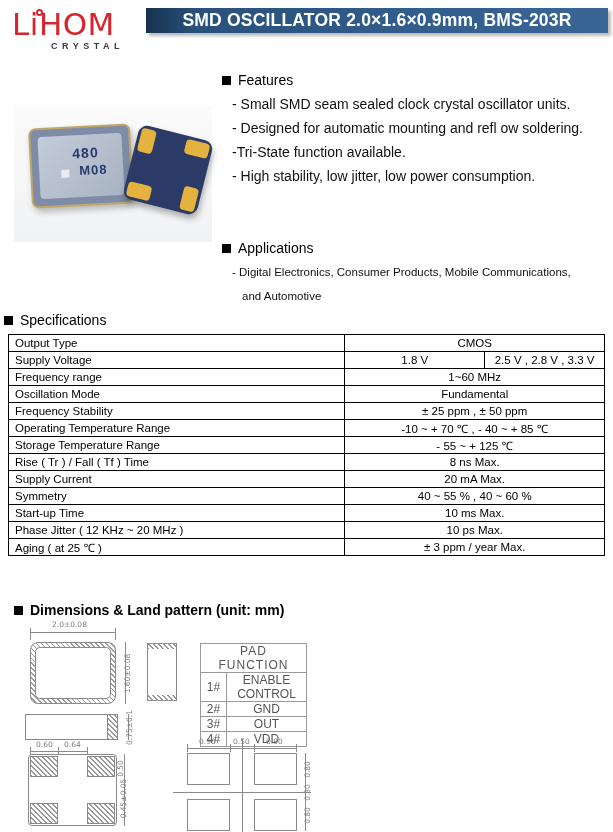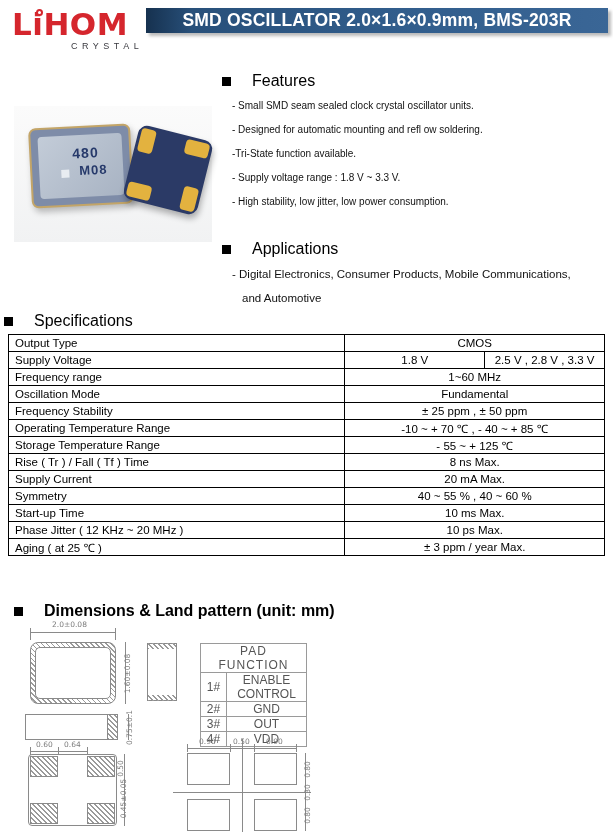--- a/index.html
+++ b/index.html
@@ -2,25 +2,25 @@
 <html><head>
 <meta charset="utf-8">
 <style>
   * { margin:0; padding:0; box-sizing:border-box; }
   html,body { background:#fff; }
   body { width:613px; height:832px; position:relative; overflow:hidden;
          font-family:"Liberation Sans", sans-serif; color:#111; }
 
   
   .logo { position:absolute; left:12px; top:8px; width:130px; height:44px; }
-  .logo-brand { font-family:"DejaVu Sans", sans-serif; font-weight:bold;
+  .logo-brand { font-family:"DejaVu Sans", sans-serif; font-weight:normal;
                 font-size:31px; color:#d5262d; letter-spacing:0.5px; line-height:32px; }
   .logo-ring { position:absolute; left:24px; top:1px; width:7px; height:7px;
                border:2px solid #d5262d; border-radius:50%; background:#fff; }
-  .logo-sub { position:absolute; left:59px; top:33px; font-size:9px; font-weight:normal;
+  .logo-sub { position:absolute; left:39px; top:33px; font-size:9px; font-weight:bold;
               letter-spacing:4.5px; color:#3a3a40; }
   .title-bar { position:absolute; left:146px; top:8px; width:462px; height:25px;
                background:linear-gradient(90deg,#16314f 0%,#28507a 10%,#315d8c 55%,#3a6696 100%);
                display:flex; align-items:center; justify-content:center;
                box-shadow:3px 3px 3px rgba(130,130,130,.55); }
   .title-bar span { color:#fff; font-weight:bold; font-size:17.5px; letter-spacing:0.2px; }
 
   
   .photo { position:absolute; left:14px; top:106px; width:198px; height:136px;
            background:linear-gradient(180deg,#fbfbfb,#f1f2f3); }
@@ -35,25 +35,25 @@
                 color:#273a6b; letter-spacing:1px; }
   .chip-dot { position:absolute; left:22px; top:34px; width:8px; height:8px; background:#e8ecf1; }
   .chip-bottom { position:absolute; left:116px; top:26px; width:76px; height:76px;
                  transform:rotate(14deg); background:#2b3a66; border-radius:9px;
                  box-shadow:2px 4px 6px rgba(0,0,0,.3); }
   .cpad { position:absolute; width:15px; height:24px; background:#e3b23f; border-radius:4px; }
   .cpad.tl { left:3px; top:3px; }  .cpad.tr { right:3px; top:3px; width:24px; height:15px; }
   .cpad.bl { left:3px; bottom:3px; width:24px; height:15px; } .cpad.br { right:3px; bottom:3px; }
 
   
-  .sec-head { display:flex; align-items:center; gap:21px; font-size:16px; color:#000; }
+  .sec-head { display:flex; align-items:center; gap:7px; font-size:14px; color:#000; }
   .sq { width:9px; height:9px; background:#000; flex:0 0 auto; }
   .features { position:absolute; left:222px; top:72px; width:388px; }
   .features ul, .apps ul { list-style:none; margin-top:4px; }
-  .features li { font-size:10px; line-height:24px; padding-left:10px; }
+  .features li { font-size:14px; line-height:24px; padding-left:10px; }
   .apps { position:absolute; left:222px; top:214px; width:388px;margin-top:26px; }
   .apps li { font-size:11.5px; line-height:24px; padding-left:10px; }
   .apps li.l2 { padding-left:20px; }
 
   .specs-head { position:absolute; left:4px; top:312px; }
   table.spec { position:absolute; left:8px; top:334px; width:597px; border-collapse:collapse; }
   .spec td { border:1px solid #000; height:17px; font-size:11.5px; padding:0 6px; color:#000; }
   .spec td.lab { width:337px; }
   .spec td.val { text-align:center; padding:0 2px; }
   .spec td.v1 { width:140px; } .spec td.v2 { width:120px; }
@@ -126,21 +126,20 @@
 
   <div class="features">
     <div class="sec-head">
       <span class="sq"></span>
       <span>Features</span>
     </div>
     <ul>
       <li>- Small SMD seam sealed clock crystal oscillator units.</li>
       <li>- Designed for automatic mounting and refl ow soldering.</li>
       <li>-Tri-State function available.</li>
-      <li>- Supply voltage range : 1.8 V ~ 3.3 V.</li>
       <li>- High stability, low jitter, low power consumption.</li>
     </ul>
   </div>
 
   <div class="apps">
     <div class="sec-head">
       <span class="sq"></span>
       <span>Applications</span>
     </div>
     <ul>

